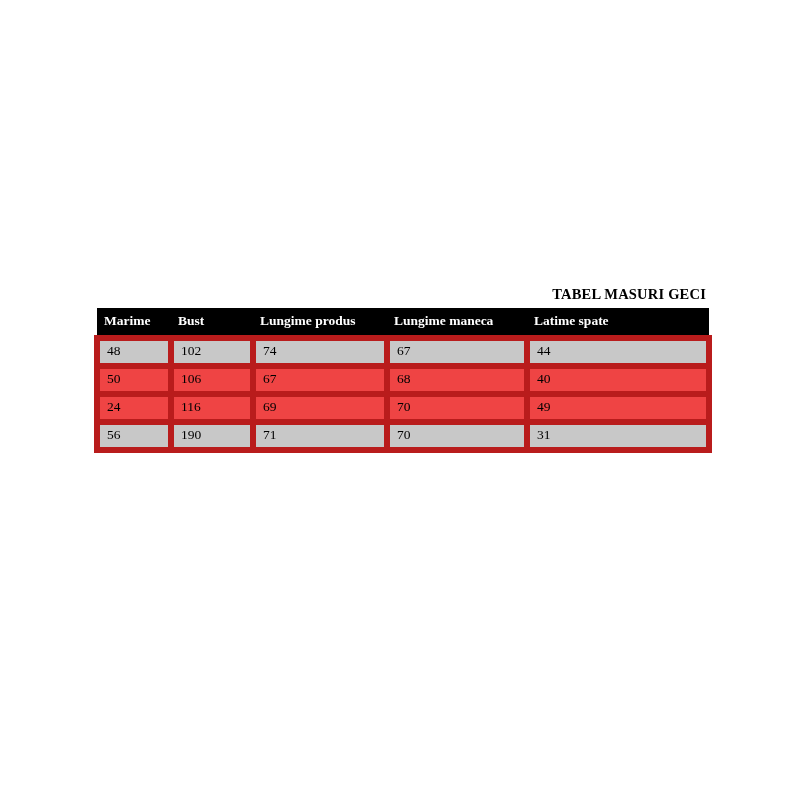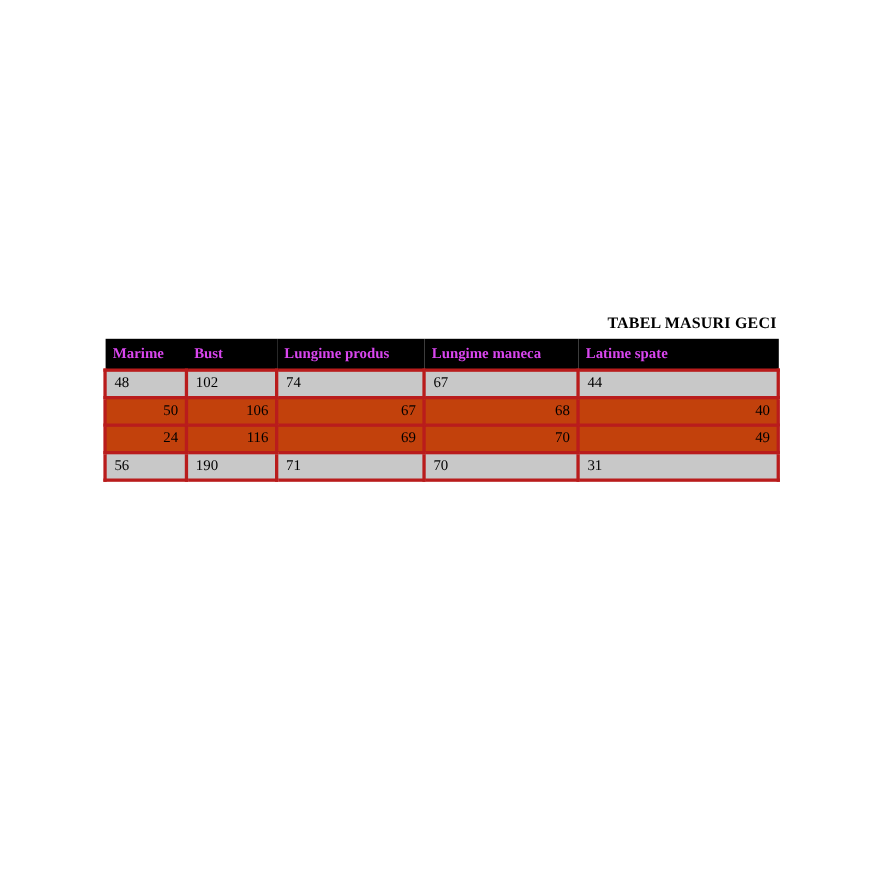--- a/index.html
+++ b/index.html
@@ -43,44 +43,43 @@
     font-size: 13.5px;
   }
   table.size-table col.c0 { width: 74px; }
   table.size-table col.c1 { width: 82px; }
   table.size-table col.c2 { width: 134px; }
   table.size-table col.c3 { width: 140px; }
   table.size-table col.c4 { width: 182px; }
 
   table.size-table thead th {
     background: #000000;
-    color: #d946ef;
+    color: #ffffff;
     font-weight: bold;
     text-align: left;
     padding: 5px 6px 6px 7px;
     font-size: 13.5px;
     border: none;
     white-space: nowrap;
     font-family: "Liberation Serif", serif;
   }
   table.size-table tbody td {
-    border: 3px solid #b91c1c;
+    border: 6px solid #b91c1c;
     padding: 2px 6px 3px 7px;
     text-align: left;
     font-size: 13.5px;
     line-height: 1.25;
     font-family: "Liberation Serif", serif;
     color: #000000;
   }
   table.size-table tbody tr.shade td {
     background: #c8c8c8;
   }
   table.size-table tbody tr.plain td {
-    background: #c2410c;
-    text-align: right;
+    background: #ef4444;
   }
 </style>
 </head>
 <body>
 
 <div id="page">
   <div id="table-block">
     <div id="table-title">TABEL MASURI GECI</div>
     <table class="size-table">
       <colgroup>

